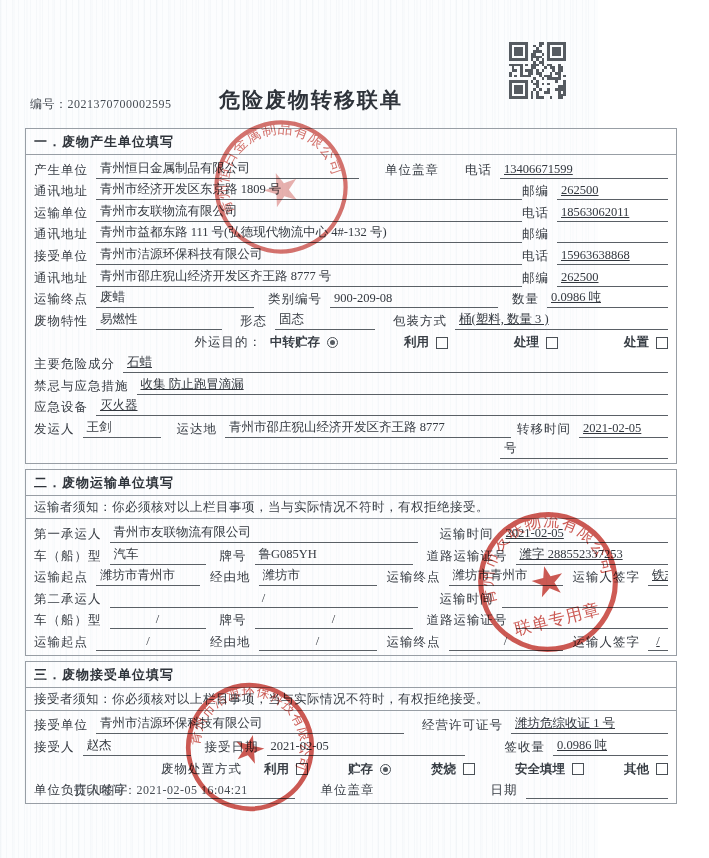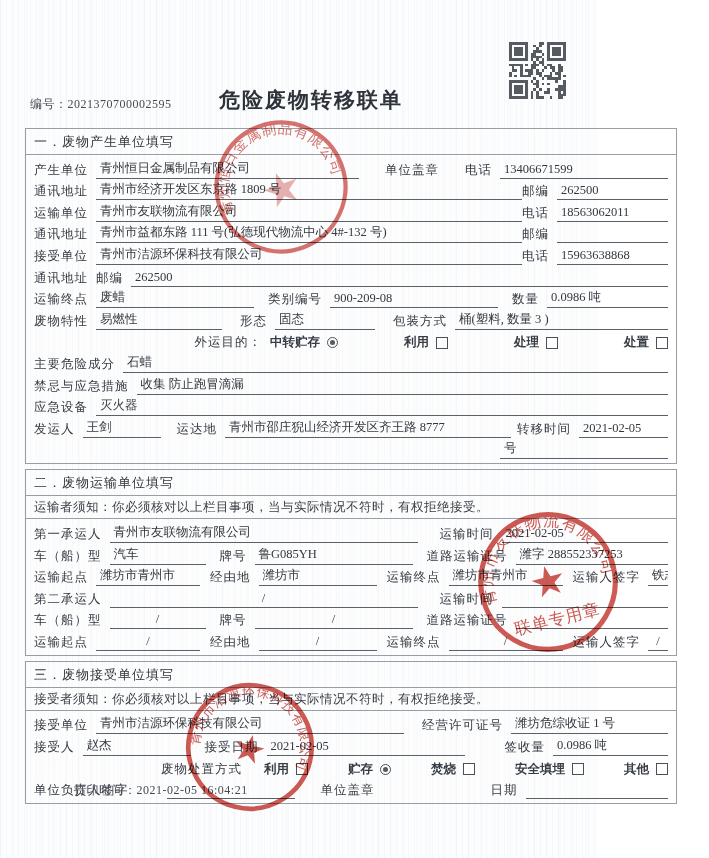--- a/index.html
+++ b/index.html
@@ -16,28 +16,28 @@
       repeating-linear-gradient(90deg, rgba(198,210,222,.07) 0 2px, transparent 2px 13px);
   }
   
   .qr{position:absolute;left:509px;top:42px;width:57px;height:57px;}
   .doc-number{position:absolute;left:30px;top:96px;font-size:12px;letter-spacing:.5px;color:#454b52;}
   .doc-title{position:absolute;left:0;right:0;top:86px;text-align:center;font-size:21px;
     font-weight:bold;letter-spacing:2px;color:#2e333a;transform:translateX(12px);}
   
   .form{position:absolute;left:25px;top:128px;width:652px;font-size:12.5px;}
   .sect{border:1px solid #989ea5;margin-bottom:5px;background:rgba(255,255,255,.25);}
-  .sect-head{font-weight:normal;font-size:13px;letter-spacing:1px;padding:4px 8px 3px;
+  .sect-head{font-weight:bold;font-size:13px;letter-spacing:1px;padding:4px 8px 3px;
     border-bottom:1px solid #989ea5;color:#2f343b;}
   .notice{padding:3px 8px 2px;border-bottom:1px solid #989ea5;letter-spacing:.5px;}
   .rows{padding:2px 0 4px;}
   .row{display:flex;align-items:flex-end;padding:0 8px;height:21.6px;white-space:nowrap;justify-content:flex-end;}
   .lb{letter-spacing:1px;margin-right:8px;color:#353a41;}
   .val{border-bottom:1px solid #5a6066;padding:0 4px 1px;overflow:hidden;min-height:15px;color:#33383f;}
-  .fx{flex:1;}
+  .fx{flex:1;text-decoration:underline;}
   .ctr{text-align:center;}
   .plain{margin:0 26px;letter-spacing:1px;}
   .w70{width:70px;} .w88{width:88px;} .w92{width:92px;} .w96{width:96px;}
   .w100{width:100px;} .w106{width:106px;} .w110{width:110px;} .w118{width:118px;}
   .w120{width:120px;} .w150{width:150px;} .w160{width:160px;} .w190{width:190px;}
   .w255{width:255px;} .w278{width:278px;} .w300{width:300px;} .w418{width:418px;}
   .indent{margin-left:148px;}
   
   .cb{width:10px;height:10px;border:1px solid #4a5056;display:inline-block;margin-left:7px;
     vertical-align:-1px;background:rgba(255,255,255,.4);}
@@ -320,20 +320,21 @@
 
         <div class="row">
           <span class="lb">接受单位</span>
           <span class="val w418">青州市洁源环保科技有限公司</span>
           <span class="lb">电话</span>
           <span class="val fx">15963638868</span>
         </div>
 
         <div class="row">
           <span class="lb">通讯地址</span>
+          <span class="val w418">青州市邵庄猊山经济开发区齐王路 8777 号</span>
           <span class="lb">邮编</span>
           <span class="val fx">262500</span>
         </div>
 
         <div class="row">
           <span class="lb">运输终点</span>
           <span class="val w150">废蜡</span>
           <span class="lb" style="margin-left:14px">类别编号</span>
           <span class="val w160">900-209-08</span>
           <span class="lb" style="margin-left:14px">数量</span>

